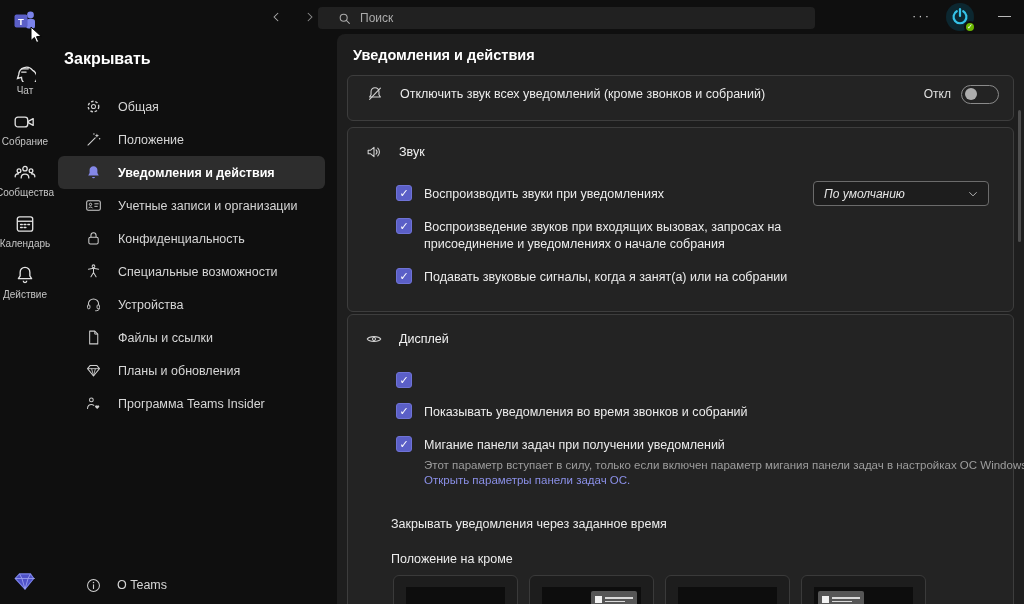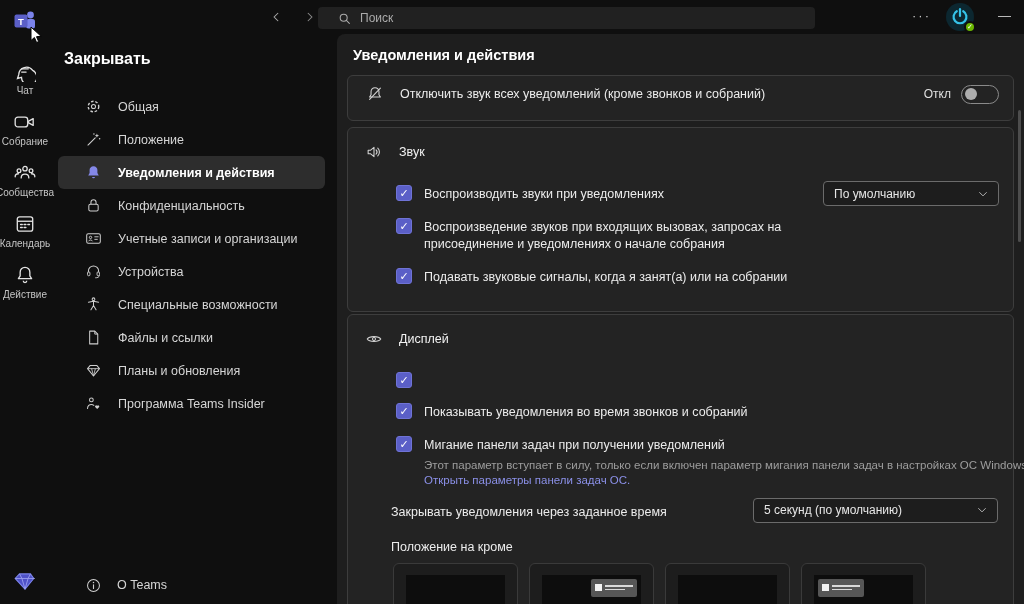--- a/index.html
+++ b/index.html
@@ -59,27 +59,27 @@
   .row { display:flex; align-items:flex-start; gap:12px; padding-left:48px; position:relative; }
   .cb { width:16px; height:16px; background:#5b5fc7; border:1px solid #6f73d6; border-radius:3px; flex:none;
         color:#fff; font-size:11px; line-height:14px; text-align:center; margin-top:-1px; }
   .row-label { font-size:12.5px; color:#ececec; line-height:1.35; }
   .wrap-430 { max-width:440px; }
   .dropdown {
     position:absolute; height:25px; border:1px solid #6b6b6b; border-radius:4px; background:#1d1d1d;
     display:flex; align-items:center; justify-content:space-between; padding:0 9px 0 10px;
     font-size:12px; color:#e6e6e6;
   }
-  .dd1 { right:14px; top:-5px; width:176px; }
+  .dd1 { right:24px; top:-5px; width:176px;font-style:italic; }
   .dd2 { right:15px; top:-7px; width:245px; }
   .dd-chev { color:#b5b5b5; display:flex; }
   .mt24 { margin-top:25px; } .mt16 { margin-top:16px; }
   .note { font-size:11.5px; color:#9d9d9d; margin-top:5px; white-space:nowrap; }
   .note-link { font-size:11.5px; color:#8b90e8; margin-top:3px; }
-  .close-row { margin-top:19px; padding-left:43px; position:relative; display:flex; align-items:center; }
+  .close-row { margin-top:31px; padding-left:43px; position:relative; display:flex; align-items:center; }
   .close-label { font-size:12.5px; color:#ececec; }
   .pos-label { margin-top:21px; padding-left:43px; font-size:12.5px; color:#ececec; }
   .positions { display:flex; gap:11px; margin-top:9px; padding-left:45px; }
   .pos-card { width:125px; height:90px; background:#1d1d1d; border:1px solid #3a3a3a; border-radius:6px; position:relative; }
   .pos-screen { position:absolute; left:12px; right:12px; top:11px; bottom:12px; background:#0d0d0d; }
   .toast { position:absolute; width:46px; height:18px; border-radius:2px; background:#565656; display:flex; align-items:center; gap:3px; padding:0 4px; }
   .toast .sq { width:7px; height:7px; background:#f2f2f2; flex:none; }
   .toast .bars { display:flex; flex-direction:column; gap:2px; flex:1; }
   .toast .bars i { display:block; height:1.5px; background:#d9d9d9; }
   .toast .bars i:last-child { width:70%; } .t-tr { right:4px; top:4px; } .t-tl { left:4px; top:4px; }
@@ -224,59 +224,59 @@
             <path d="M10 2.6c-2.8 0-4.6 2-4.6 4.6v3.5L3.8 13.4h12.4l-1.6-2.7V7.2c0-2.6-1.8-4.6-4.6-4.6Z" fill="#8488e8"></path>
             <path d="M8.3 15.2a1.7 1.7 0 0 0 3.4 0Z" fill="#8488e8"></path>
           </svg>
       </span>
       <span>Уведомления и действия</span>
     </div>
 
     <div class="sb-item">
       <span class="sb-icon">
         <svg width="17" height="17" viewBox="0 0 20 20">
-            <rect x="4.5" y="8.5" width="11" height="8" rx="1.8" fill="none" stroke="currentColor" stroke-width="1.2"></rect>
-            <path d="M7 8.5V6.3a3 3 0 0 1 6 0v2.2" fill="none" stroke="currentColor" stroke-width="1.2"></path>
-          </svg>
-      </span>
-      <span>Конфиденциальность</span>
-    </div>
-
-    <div class="sb-item">
-      <span class="sb-icon">
-        <svg width="17" height="17" viewBox="0 0 20 20">
             <rect x="2" y="4.5" width="16" height="11" rx="1.8" fill="none" stroke="currentColor" stroke-width="1.2"></rect>
             <circle cx="6.5" cy="8.7" r="1.4" fill="none" stroke="currentColor" stroke-width="1.1"></circle>
             <path d="M4.3 12.8c.4-1.5 4-1.5 4.4 0" fill="none" stroke="currentColor" stroke-width="1.1" stroke-linecap="round"></path>
             <path d="M11.5 8h4M11.5 11h3" stroke="currentColor" stroke-width="1.1" stroke-linecap="round"></path>
           </svg>
       </span>
       <span>Учетные записи и организации</span>
     </div>
 
     <div class="sb-item">
       <span class="sb-icon">
         <svg width="17" height="17" viewBox="0 0 20 20">
+            <rect x="4.5" y="8.5" width="11" height="8" rx="1.8" fill="none" stroke="currentColor" stroke-width="1.2"></rect>
+            <path d="M7 8.5V6.3a3 3 0 0 1 6 0v2.2" fill="none" stroke="currentColor" stroke-width="1.2"></path>
+          </svg>
+      </span>
+      <span>Конфиденциальность</span>
+    </div>
+
+    <div class="sb-item">
+      <span class="sb-icon">
+        <svg width="17" height="17" viewBox="0 0 20 20">
+            <circle cx="10" cy="3.8" r="1.6" fill="none" stroke="currentColor" stroke-width="1.2"></circle>
+            <path d="M4 7.3l6-1 6 1M10 6.3v5M10 11.3l-3 5M10 11.3l3 5" fill="none" stroke="currentColor" stroke-width="1.2" stroke-linecap="round" stroke-linejoin="round"></path>
+          </svg>
+      </span>
+      <span>Специальные возможности</span>
+    </div>
+
+    <div class="sb-item">
+      <span class="sb-icon">
+        <svg width="17" height="17" viewBox="0 0 20 20">
             <path d="M4 11V9.5a6 6 0 0 1 12 0V11" fill="none" stroke="currentColor" stroke-width="1.2"></path>
             <rect x="3" y="10.5" width="2.8" height="4.5" rx="1.2" fill="none" stroke="currentColor" stroke-width="1.1"></rect>
             <rect x="14.2" y="10.5" width="2.8" height="4.5" rx="1.2" fill="none" stroke="currentColor" stroke-width="1.1"></rect>
             <path d="M17 14.8c0 2-2.5 2.6-4.5 2.6" fill="none" stroke="currentColor" stroke-width="1.1" stroke-linecap="round"></path>
           </svg>
       </span>
       <span>Устройства</span>
-    </div>
-
-    <div class="sb-item">
-      <span class="sb-icon">
-        <svg width="17" height="17" viewBox="0 0 20 20">
-            <circle cx="10" cy="3.8" r="1.6" fill="none" stroke="currentColor" stroke-width="1.2"></circle>
-            <path d="M4 7.3l6-1 6 1M10 6.3v5M10 11.3l-3 5M10 11.3l3 5" fill="none" stroke="currentColor" stroke-width="1.2" stroke-linecap="round" stroke-linejoin="round"></path>
-          </svg>
-      </span>
-      <span>Специальные возможности</span>
     </div>
 
 
     <div class="sb-item">
       <span class="sb-icon">
         <svg width="17" height="17" viewBox="0 0 20 20">
             <path d="M5.5 2.5h6l3.5 3.5v11.5h-9.5z" fill="none" stroke="currentColor" stroke-width="1.2" stroke-linejoin="round"></path>
             <path d="M11.5 2.5V6H15" fill="none" stroke="currentColor" stroke-width="1.1"></path>
           </svg>
       </span>
@@ -392,28 +392,20 @@
         <span class="cb"><span>✓</span></span>
         <div>
           <div class="row-label">Мигание панели задач при получении уведомлений</div>
           <div class="note">Этот параметр вступает в силу, только если включен параметр мигания панели задач в настройках ОС Windows.</div>
           <div class="note-link">Открыть параметры панели задач ОС.</div>
         </div>
       </div>
 
       <div class="close-row">
         <span class="close-label">Закрывать уведомления через заданное время</span>
-        <div class="dropdown dd2">
-          <span>5 секунд (по умолчанию)</span>
-          <span class="dd-chev">
-            <svg width="12" height="12" viewBox="0 0 16 16">
-                <path d="M3.5 6l4.5 4.5L12.5 6" fill="none" stroke="#b5b5b5" stroke-width="1.3" stroke-linecap="round"></path>
-              </svg>
-          </span>
-        </div>
       </div>
 
       <div class="pos-label">Положение на кроме</div>
 
       <div class="positions">
         <div class="pos-card">
           <div class="pos-screen"></div>
         </div>
         <div class="pos-card">
           <div class="pos-screen">

